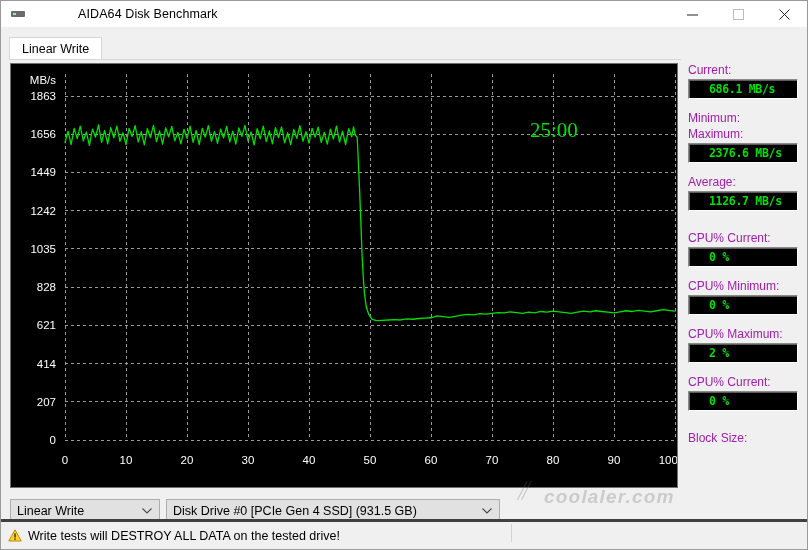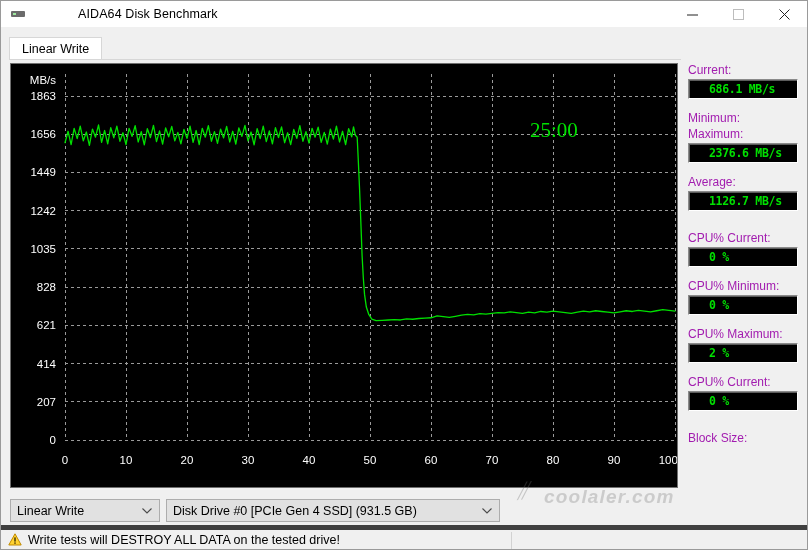--- a/index.html
+++ b/index.html
@@ -246,23 +246,23 @@
   .btn.start { left: 9px; top: 497px; width: 78px; }
   .btn.stop  { left: 91px; top: 497px; width: 78px; }
   .btn.save  { left: 405px; top: 497px; width: 76px; }
   .btn.clear { left: 487px; top: 497px; width: 76px; }
 
   
   .statusbar {
     position: absolute;
     left: 0; bottom: 0;
     width: 806px;
-    height: 24px;
+    height: 30px;
     background: #f0f0f0;
-    border-top: 5px solid #404040;
+    border-top: 3px solid #404040;
     box-sizing: border-box;
     display: flex;
     align-items: center;
   }
   .status-warn-icon {
     margin-left: 7px;
     width: 14px; height: 14px;
     display: flex; align-items: center; justify-content: center;
   }
   .status-text {

